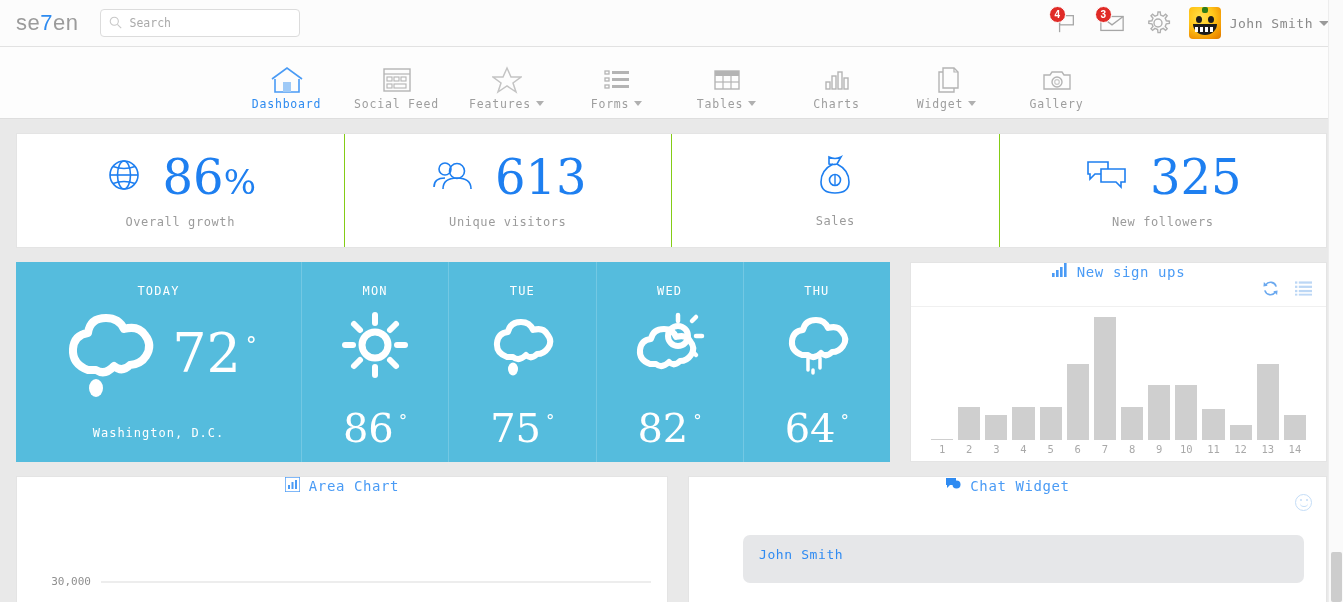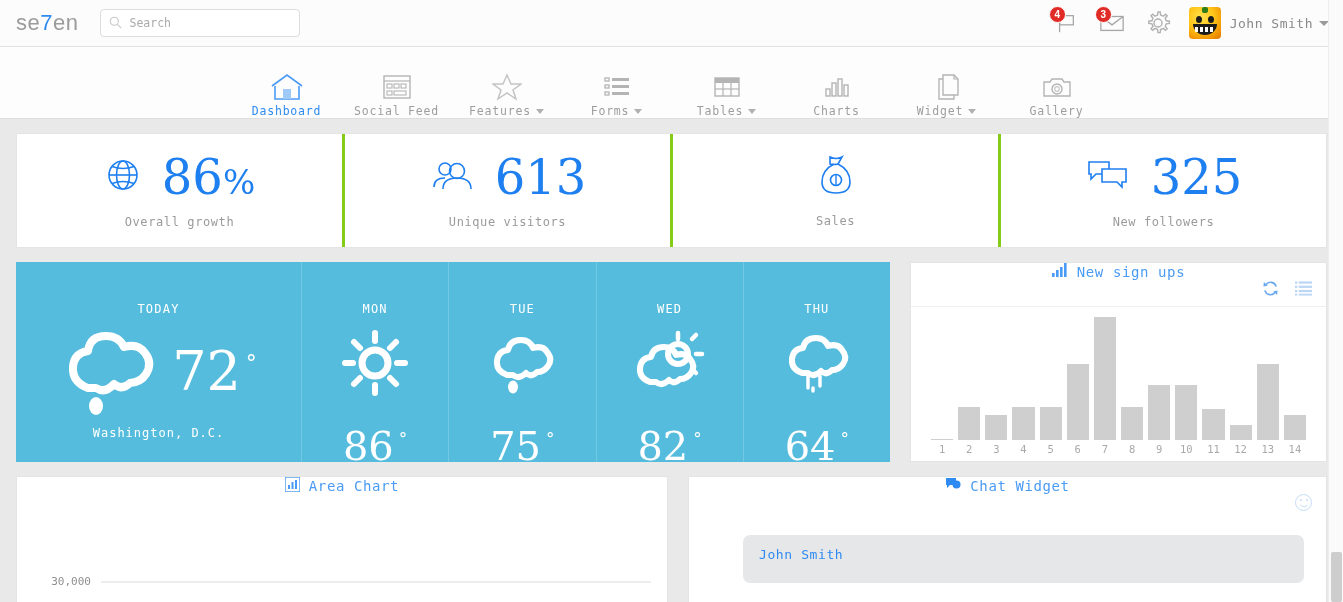--- a/index.html
+++ b/index.html
@@ -98,21 +98,21 @@
     width: 0; height: 0;
     border-left: 5px solid transparent; border-right: 5px solid transparent;
     border-top: 5px solid #9a9a9a;
   }
 
   
   .mainnav {
     height: 72px;
     background: #fdfdfd;
     border-bottom: 1px solid #dedede;
-    display: flex; align-items: flex-end; justify-content: center;
+    display: flex; align-items: center; justify-content: center;
     gap: 0;
   }
   .navitem {
     width: 110px; padding-top: 8px;
     display: flex; flex-direction: column; align-items: center;
     cursor: pointer;
   }
   .navitem .nicon { height: 34px; display: flex; align-items: center; justify-content: center; }
   .navlabel {
     font-size: 11.5px; color: #9e9e9e; letter-spacing: .8px;
@@ -131,21 +131,21 @@
   .stats {
     display: flex;
     background: #fff;
     border: 1px solid #e4e4e4;
     height: 115px;
   }
   .stat {
     flex: 1 1 0;
     display: flex; flex-direction: column;
     align-items: center; justify-content: center;
-    border-right: 3px solid #84cc16;
+    border-right: 1px solid #84cc16;
     position: relative;
   }
   .stat:last-child { border-right: 0; }
   .stat-row { display: flex; align-items: center; gap: 20px; }
   .stat-num {
     font-family: "DejaVu Serif", "Liberation Serif", serif;
     font-size: 48px; color: #1e7ff0; line-height: 1;
   }
   .stat-num .unit { font-size: 34px; }
   .stat-label {
@@ -158,21 +158,21 @@
   .weather {
     width: 874px; height: 200px;
     background: #55bcdd;
     display: flex;
     color: #fff;
   }
   .wday {
     flex: 1 1 0;
     border-right: 1px solid rgba(255,255,255,.18);
     display: flex; flex-direction: column; align-items: center;
-    padding-top: 40px;
+    padding-top: 22px;
     position: relative;
   }
   .wday:last-child { border-right: 0; }
   .wday.today { flex: 0 0 286px; }
   .wday-name { font-size: 12px; letter-spacing: 1.2px; }
   .wtemp {
     font-family: "DejaVu Serif", "Liberation Serif", serif;
     font-size: 40px; font-weight: 300; line-height: 1;
     display: flex; align-items: flex-start;
   }

